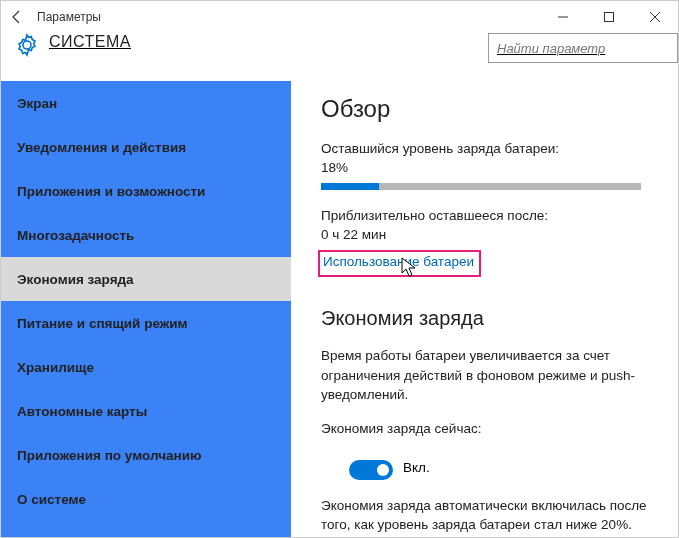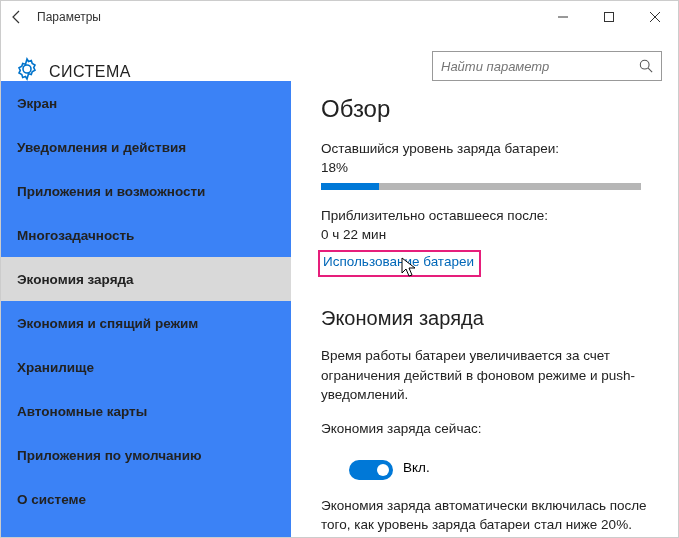--- a/index.html
+++ b/index.html
@@ -6,24 +6,24 @@
 body { width: 679px; height: 538px; background: #fff; overflow: hidden; border: 1px solid #ccc; position: relative; }
 
 
 .titlebar { height: 32px; display: flex; align-items: center; padding-left: 0; }
 .back-arrow { width: 32px; height: 32px; display: flex; align-items: center; justify-content: center; cursor: pointer; }
 .titlebar-text { font-size: 12px; color: #333; margin-left: 4px; flex: 1; }
 .win-controls { display: flex; }
 .win-btn { width: 46px; height: 32px; display: flex; align-items: center; justify-content: center; cursor: pointer; }
 
 
-.header { height: 48px; display: flex; align-items: flex-end; padding: 0 16px 0 14px; }
+.header { height: 48px; display: flex; align-items: flex-start; padding: 0 0 0 14px; text-decoration: underline; }
 .gear { width: 24px; height: 24px; margin-right: 10px; color: #0173cb; }
 .header-title { font-size: 16px; letter-spacing: 0.5px; font-weight: 400; color: #222; flex: 1; }
-.search-wrap { width: 230px; height: 30px; border: 1px solid #999; background: #fff; display: flex; align-items: center; padding: 0 8px; }
+.search-wrap { width: 190px; height: 30px; border: 1px solid #999; background: #fff; display: flex; align-items: center; padding: 0 8px; }
 .search-wrap input { border: none; outline: none; flex: 1; font-size: 13px; color: #555; font-style: italic; background: transparent; }
 .search-icon { color: #555; }
 
 
 .body { display: flex; height: calc(100% - 80px); }
 .sidebar { width: 290px; background: #3b82f6; overflow-y: auto; scrollbar-width: thin; font-weight: bold; }
 .side-item { height: 44px; display: flex; align-items: center; padding: 0 16px; font-size: 13.5px; color: #222; cursor: pointer; border-bottom: 0; }
 .side-item.selected { background: #d9d9d9; }
 
 
@@ -95,21 +95,21 @@
   </div>
 </div>
 
 <div class="body">
   <div class="sidebar" id="sidebar">
       <div class="side-item">Экран</div>
       <div class="side-item">Уведомления и действия</div>
       <div class="side-item">Приложения и возможности</div>
       <div class="side-item">Многозадачность</div>
       <div class="side-item selected">Экономия заряда</div>
-      <div class="side-item">Экономия и спящий режим</div>
+      <div class="side-item">Питание и спящий режим</div>
       <div class="side-item">Хранилище</div>
       <div class="side-item">Автономные карты</div>
       <div class="side-item">Приложения по умолчанию</div>
       <div class="side-item">О системе</div>
     </div>
 
   <div class="content">
     <div class="h1">Обзор</div>
 
     <div class="block">

